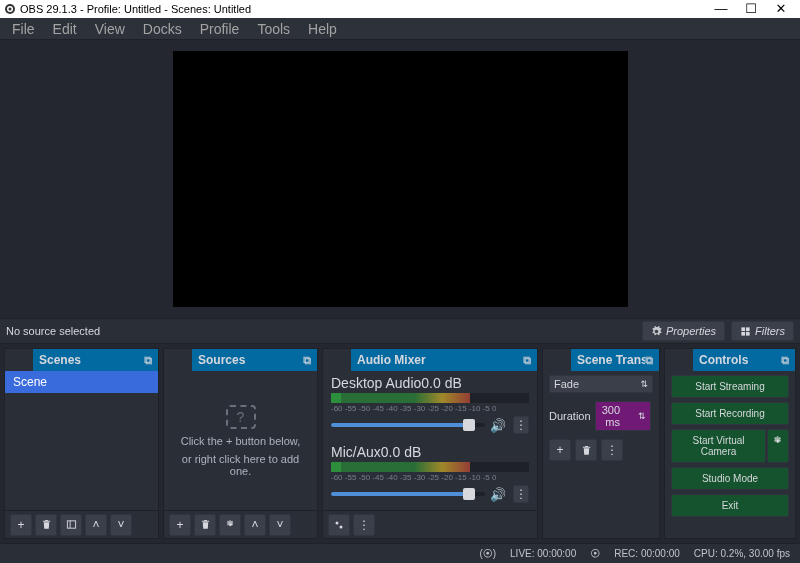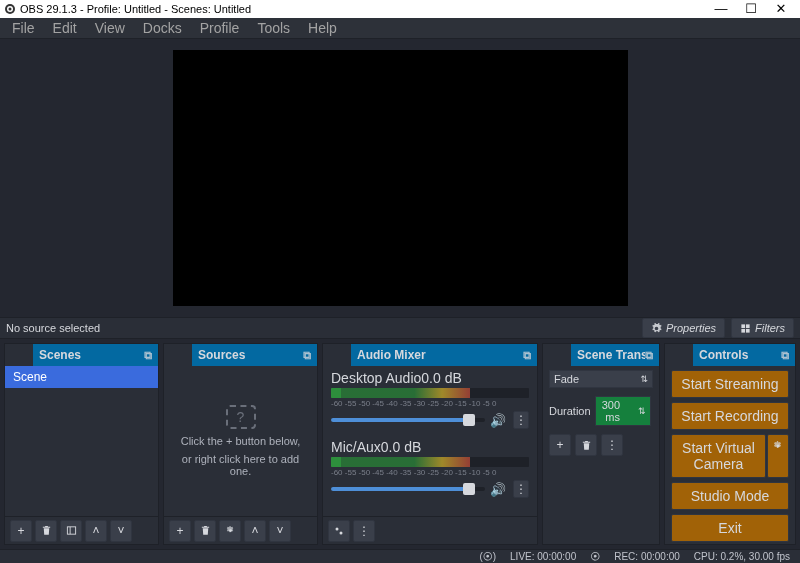--- a/index.html
+++ b/index.html
@@ -29,22 +29,22 @@
 .meter { height:10px; background:#1e2128; margin:2px 0 1px; position:relative; overflow:hidden; border-radius:1px; }
 .meter .g { position:absolute; left:0; top:0; height:100%; width:70%; background:linear-gradient(to right,#2d8f3c,#2d8f3c 60%,#d6b52a 80%,#c84b3a); opacity:.7; }
 .meter .bar { position:absolute; left:0; top:0; height:100%; width:5%; background:#2d8f3c; }
 .ticks { font-size:8px; color:#7a7f8a; letter-spacing:0; white-space:nowrap; overflow:hidden; }
 .ch-ctrl { display:flex; align-items:center; gap:6px; margin-top:3px; }
 .slider { flex:1; height:4px; background:#1e2128; position:relative; border-radius:2px; }
 .slider .fill { position:absolute; left:0; top:0; height:100%; width:90%; background:#4e8fd8; border-radius:2px; }
 .slider .knob { position:absolute; left:90%; top:-4px; width:12px; height:12px; background:#d6d8dd; border-radius:2px; transform:translateX(-50%); }
 .trans-row { display:flex; align-items:center; gap:4px; padding:4px 6px; font-size:11px; }
 .trans-sel { flex:1; background:#3a3f4a; border:1px solid #303540; padding:2px 4px; display:flex; justify-content:space-between; align-items:center; }
-.dur-input { width:56px; background:#15803d; border:1px solid #303540; padding:2px 4px; text-align:right; display:flex; justify-content:flex-end; align-items:center; gap:18px; }
-.ctl-btn { background:#a16207; border:1px solid #303540; padding:5px 4px; font-size:14px; color:#d6d8dd; text-align:center; margin:2px 6px; border-radius:2px; cursor:pointer; }
+.dur-input { width:56px; background:#701a75; border:1px solid #303540; padding:2px 4px; text-align:right; display:flex; justify-content:flex-end; align-items:center; gap:18px; }
+.ctl-btn { background:#14532d; border:1px solid #303540; padding:5px 4px; font-size:10px; color:#d6d8dd; text-align:center; margin:2px 6px; border-radius:2px; cursor:pointer; }
 .ctl-row { display:flex; gap:1px; margin:2px 6px; }
 .ctl-row .ctl-btn { flex:1; margin:0; }
 .status { height:20px; background:#2a2e37; border-top:1px solid #1e2128; display:flex; align-items:center; justify-content:flex-end; gap:14px; padding:0 10px; font-size:10px; color:#c1c4cc; }
 svg { display:block; }
 </style>
 </head>
 <body>
 
 <div class="titlebar">
   <svg width="12" height="12" viewBox="0 0 12 12">

